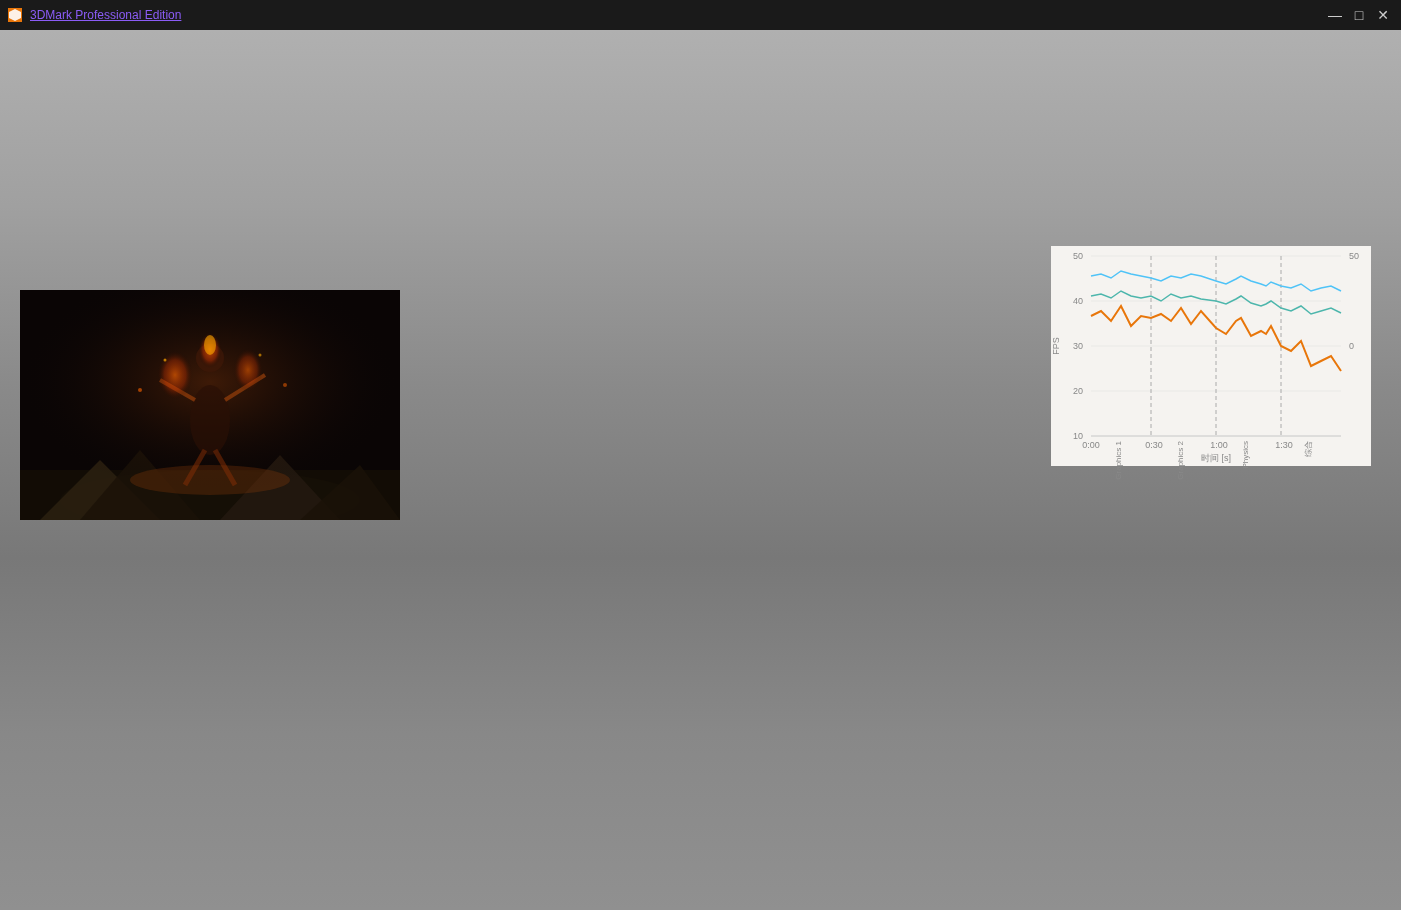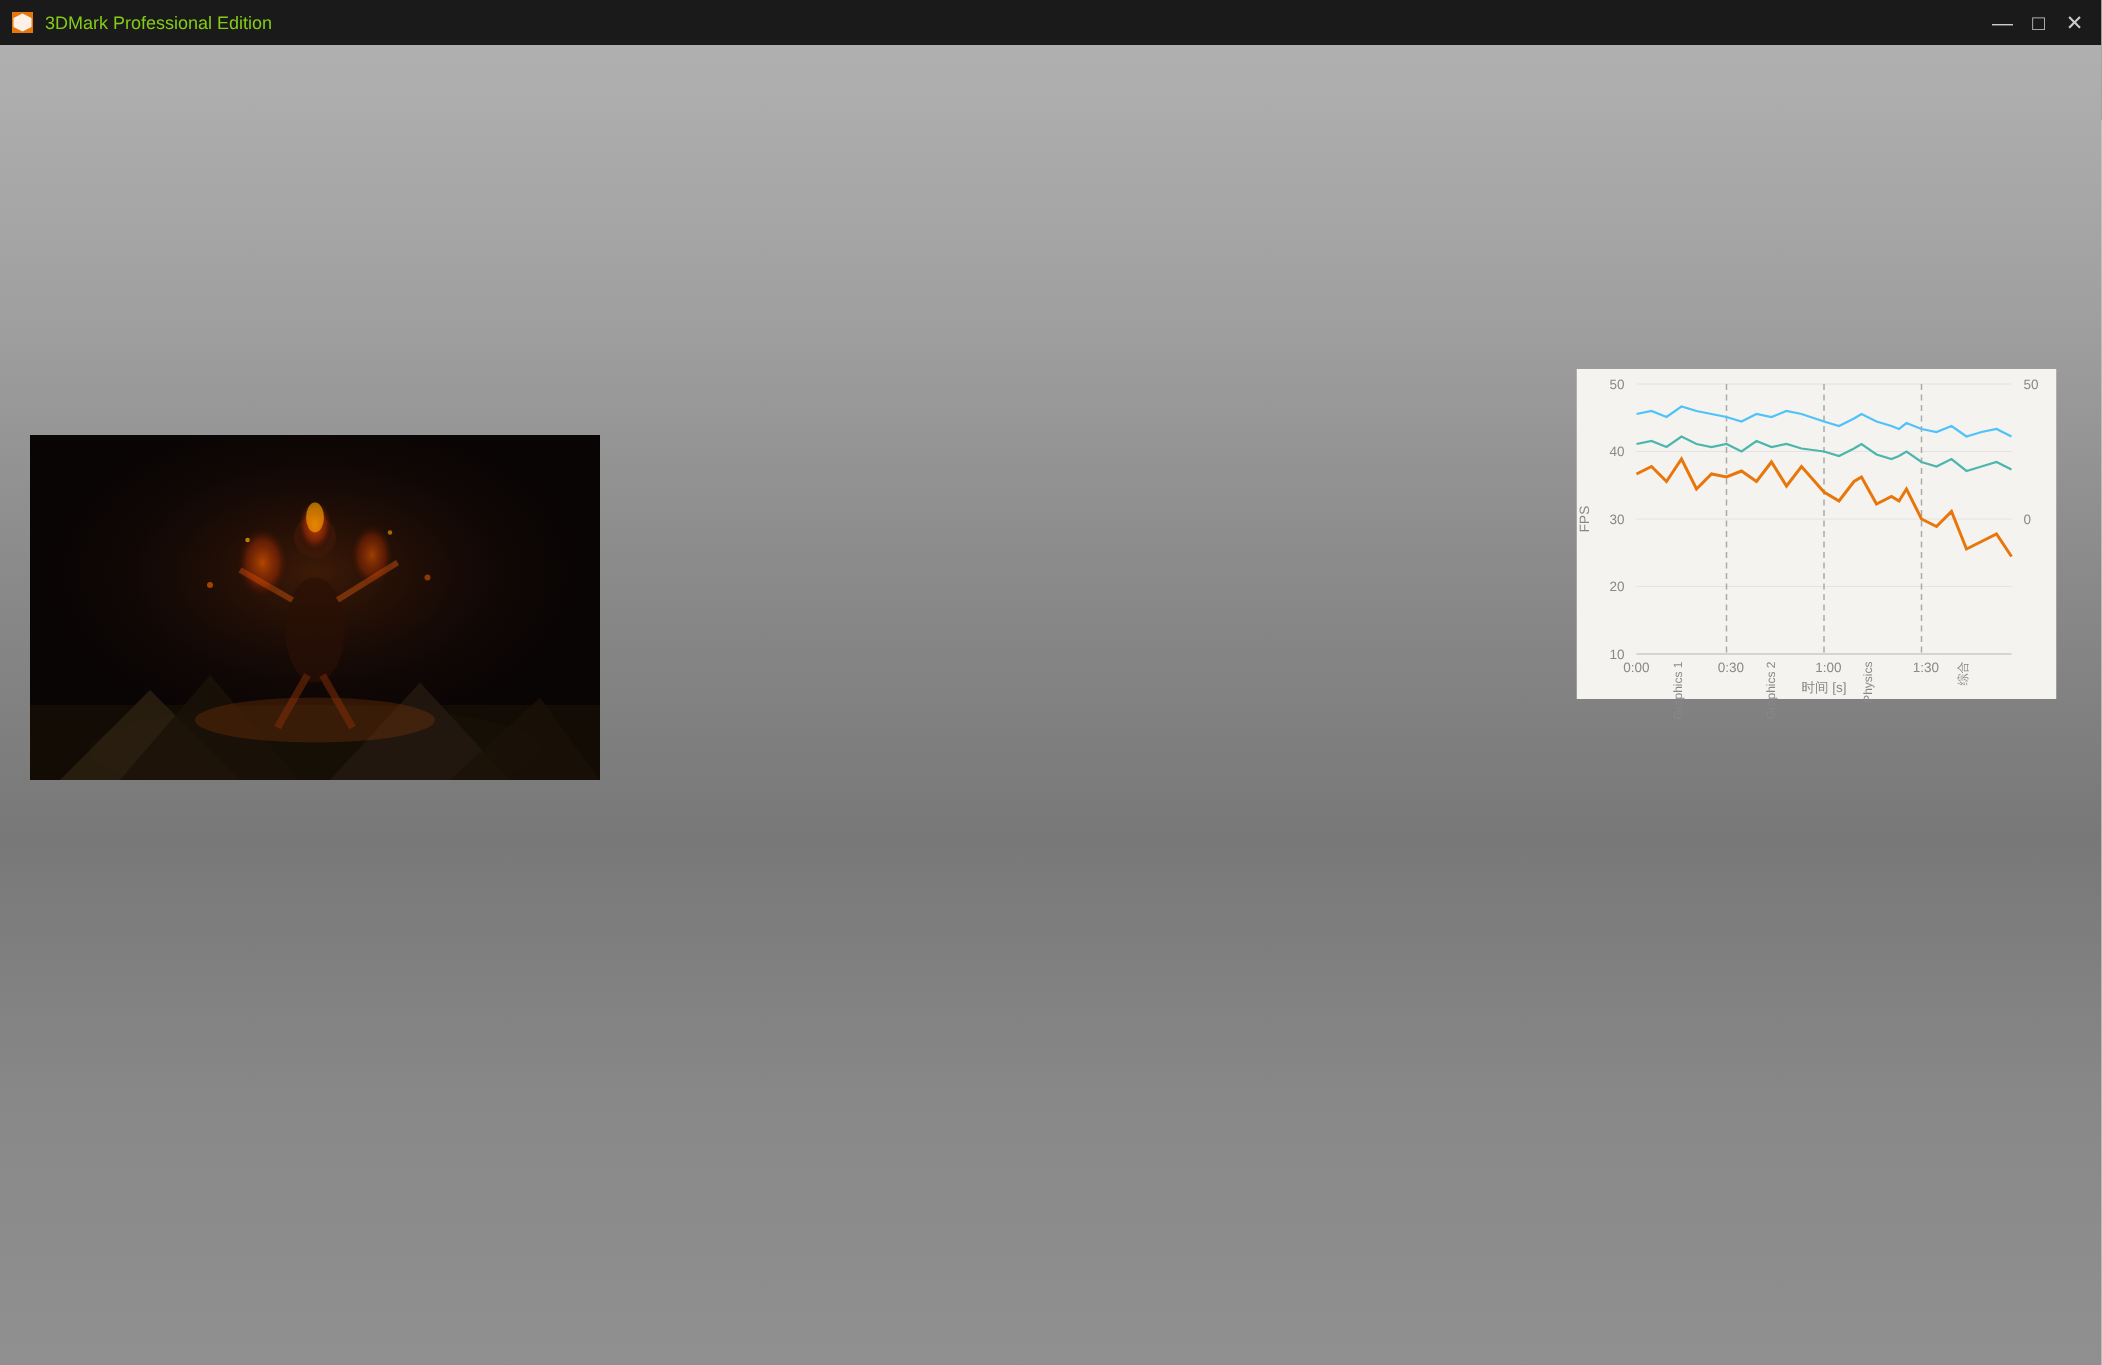--- a/index.html
+++ b/index.html
@@ -36,22 +36,23 @@
       display: flex;
       align-items: center;
       justify-content: space-between;
       padding: 0 8px;
       z-index: 100;
     }
     .titlebar-left {
       display: flex;
       align-items: center;
       gap: 8px;
-      color: #84cc16;
+      color: #8b5cf6;
       font-size: 12px;
+      text-decoration: underline;
     }
     .titlebar-logo {
       width: 14px;
       height: 14px;
       background: #e8760a;
       display: flex;
       align-items: center;
       justify-content: center;
     }
     .titlebar-controls {

